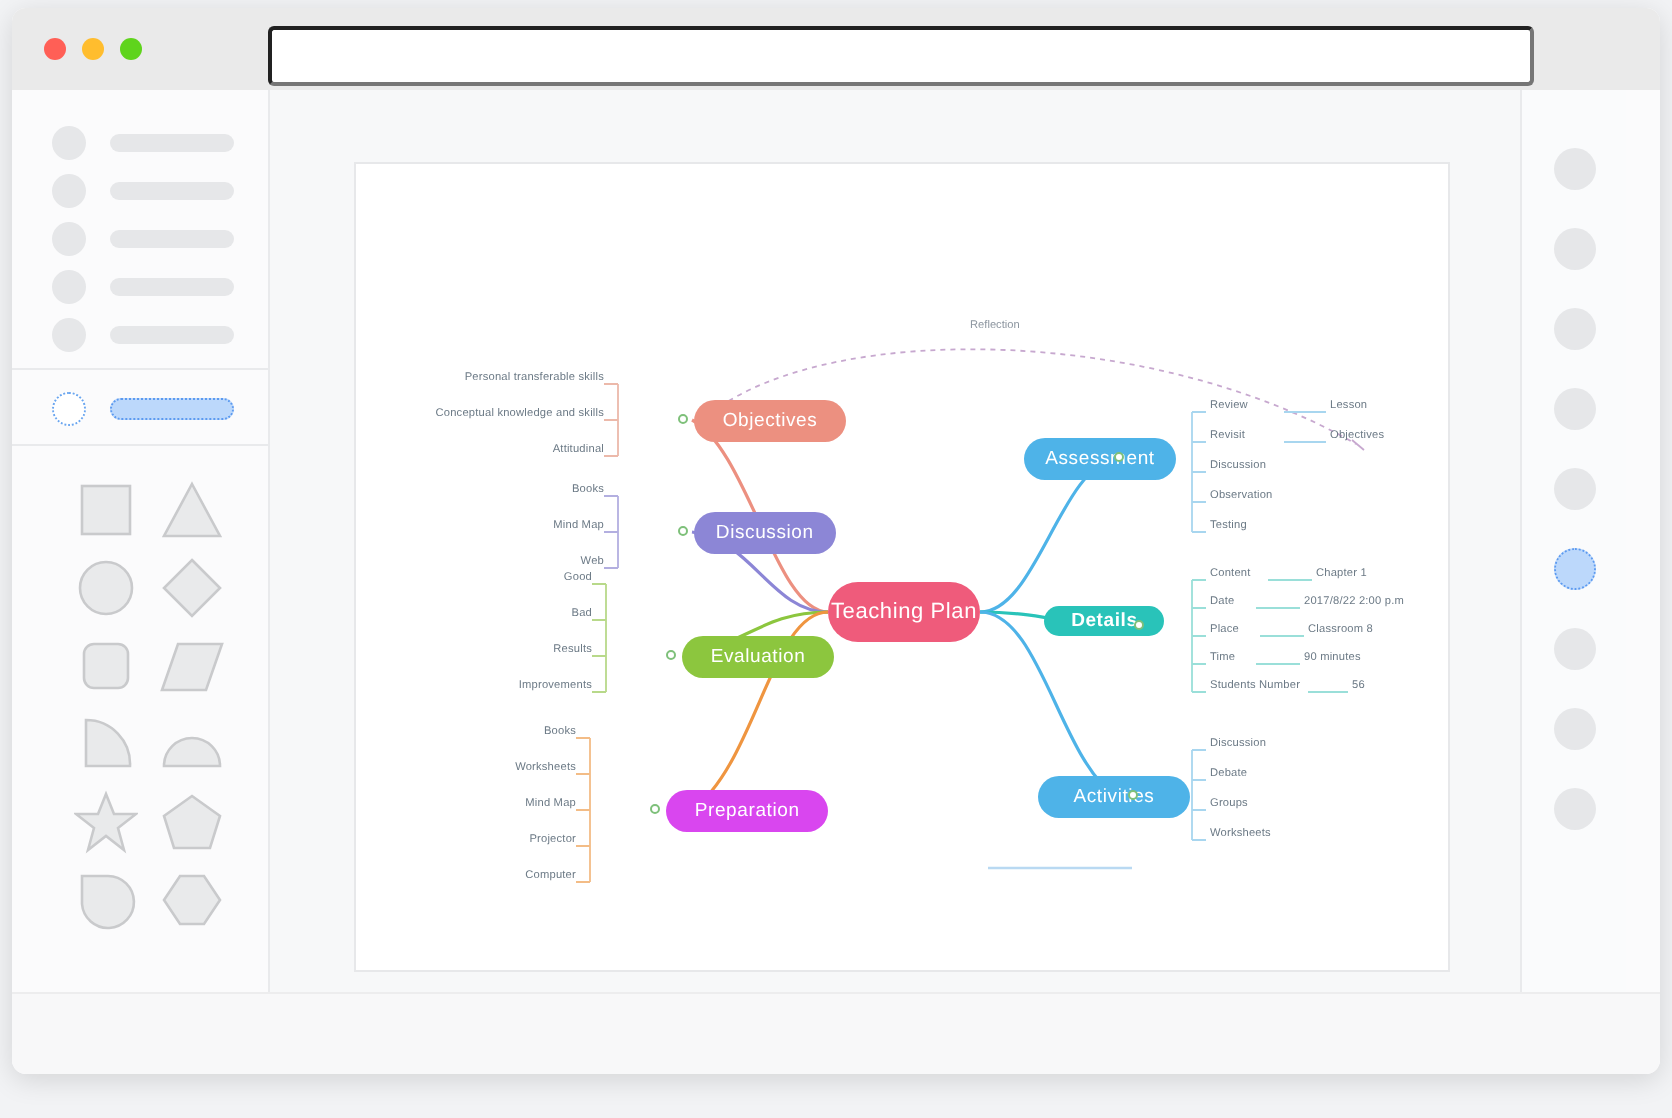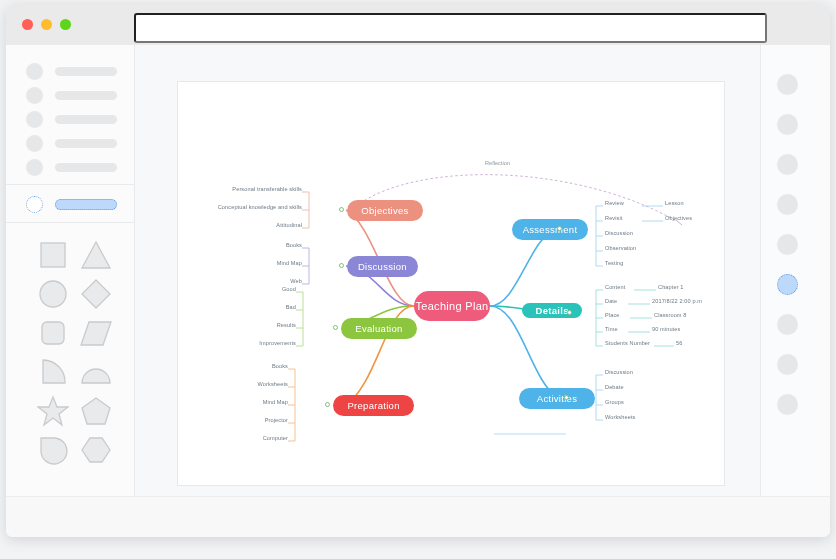--- a/index.html
+++ b/index.html
@@ -204,21 +204,21 @@
           <div class="bullet" style="left: 161px; top: 181px;"></div>
           <div class="leaf r" style="right: 424px; top: 160px;">Books</div>
           <div class="leaf r" style="right: 424px; top: 178px;">Mind Map</div>
           <div class="leaf r" style="right: 424px; top: 196px;">Web</div>
           <div class="node" style="left: 163px; top: 236px; width: 76px; height: 21px; background: rgb(140, 198, 62);">Evaluation</div>
           <div class="bullet" style="left: 155px; top: 243px;"></div>
           <div class="leaf r" style="right: 430px; top: 204px;">Good</div>
           <div class="leaf r" style="right: 430px; top: 222px;">Bad</div>
           <div class="leaf r" style="right: 430px; top: 240px;">Results</div>
           <div class="leaf r" style="right: 430px; top: 258px;">Improvements</div>
-          <div class="node" style="left: 155px; top: 313px; width: 81.2px; height: 21px; background: #ef4444;">Preparation</div>
+          <div class="node" style="left: 155px; top: 313px; width: 81.2px; height: 21px; background: #d946ef;">Preparation</div>
           <div class="bullet" style="left: 147px; top: 320px;"></div>
           <div class="leaf r" style="right: 438px; top: 281px;">Books</div>
           <div class="leaf r" style="right: 438px; top: 299px;">Worksheets</div>
           <div class="leaf r" style="right: 438px; top: 317px;">Mind Map</div>
           <div class="leaf r" style="right: 438px; top: 335px;">Projector</div>
           <div class="leaf r" style="right: 438px; top: 353px;">Computer</div>
           <div class="node" style="left: 334px; top: 137px; width: 76px; height: 21px; background: rgb(78, 179, 232);">Assessment</div>
           <div class="bullet" style="left: 379px; top: 144px;"></div>
           <div class="leaf" style="left: 427px; top: 118px;">Review</div>
           <div class="leaf" style="left: 427px; top: 133px;">Revisit</div>

